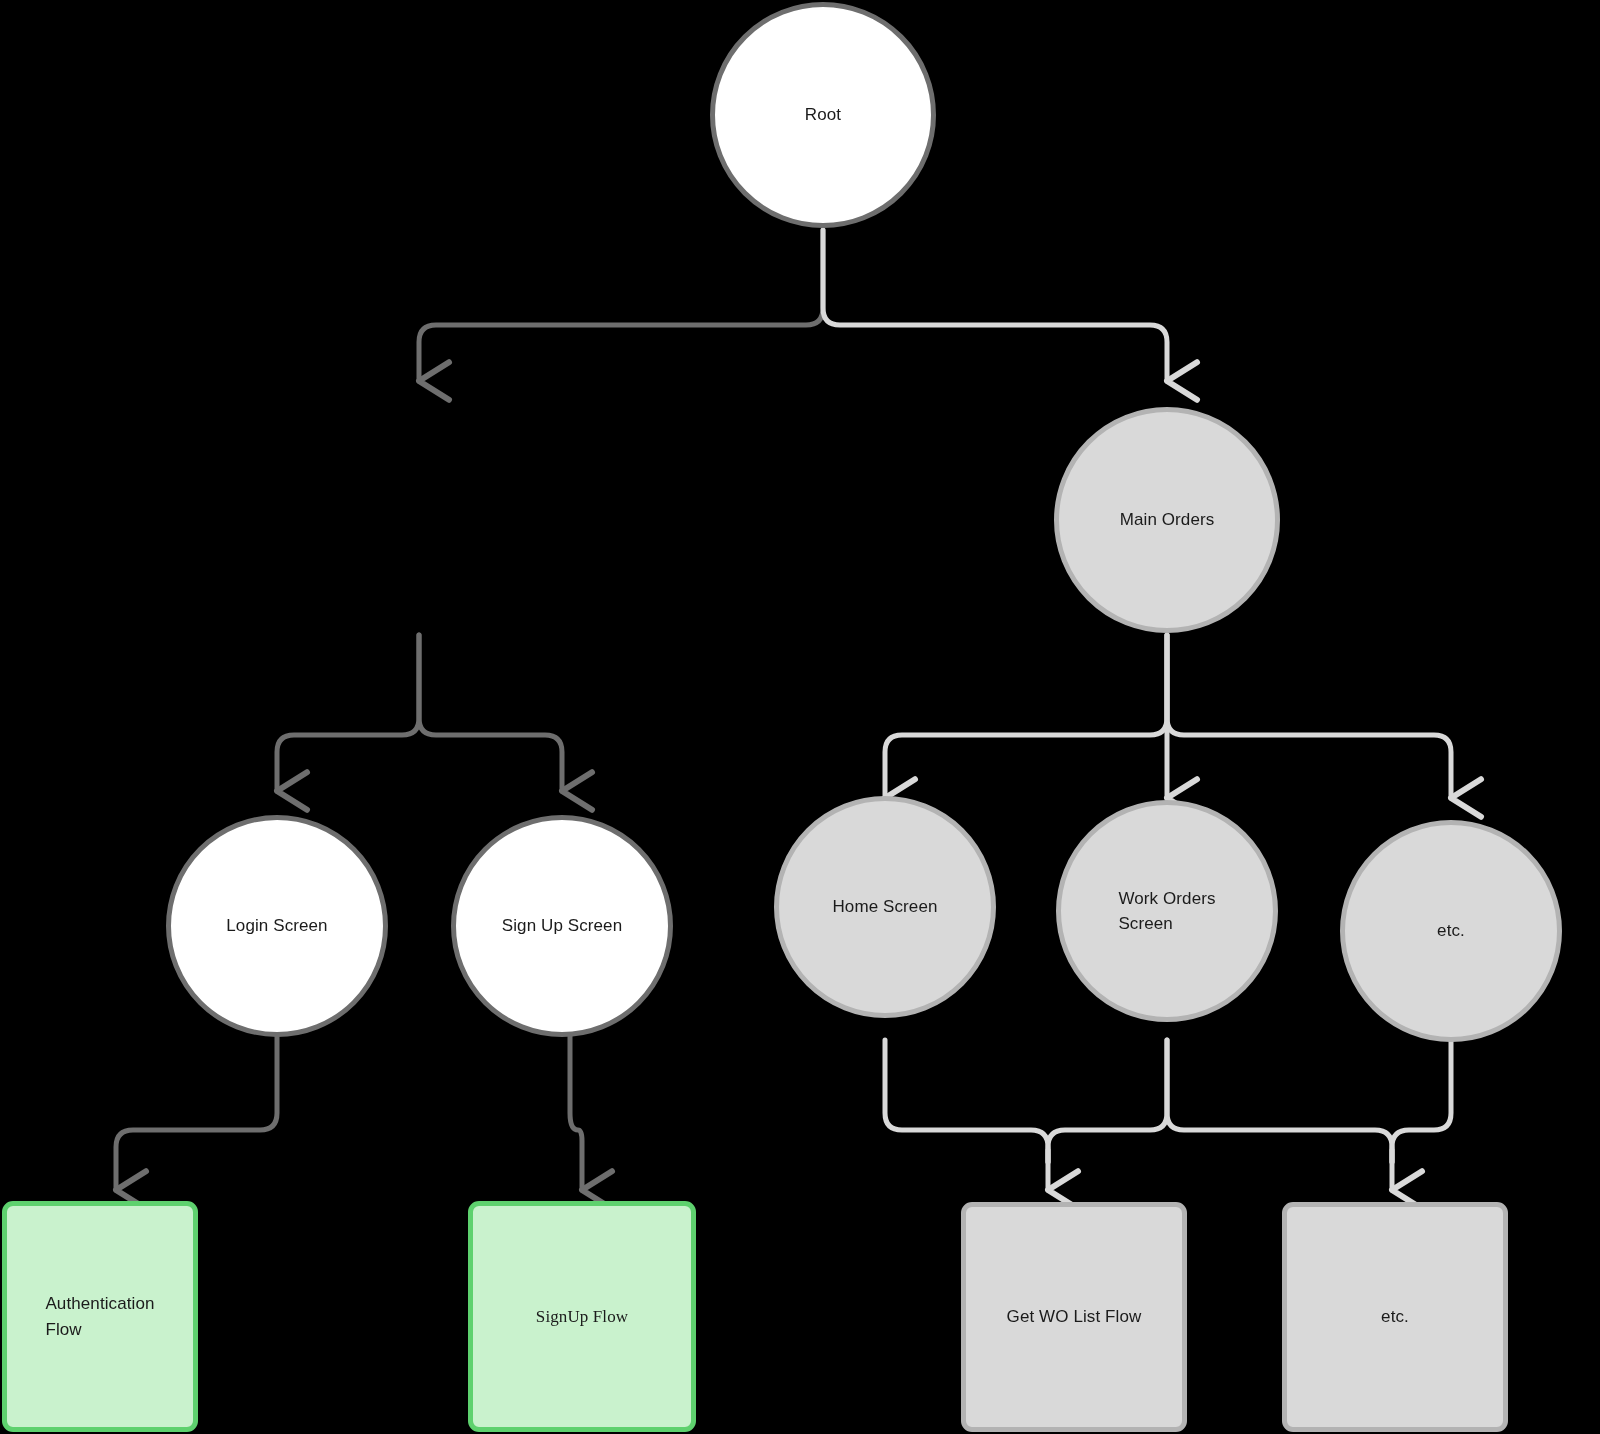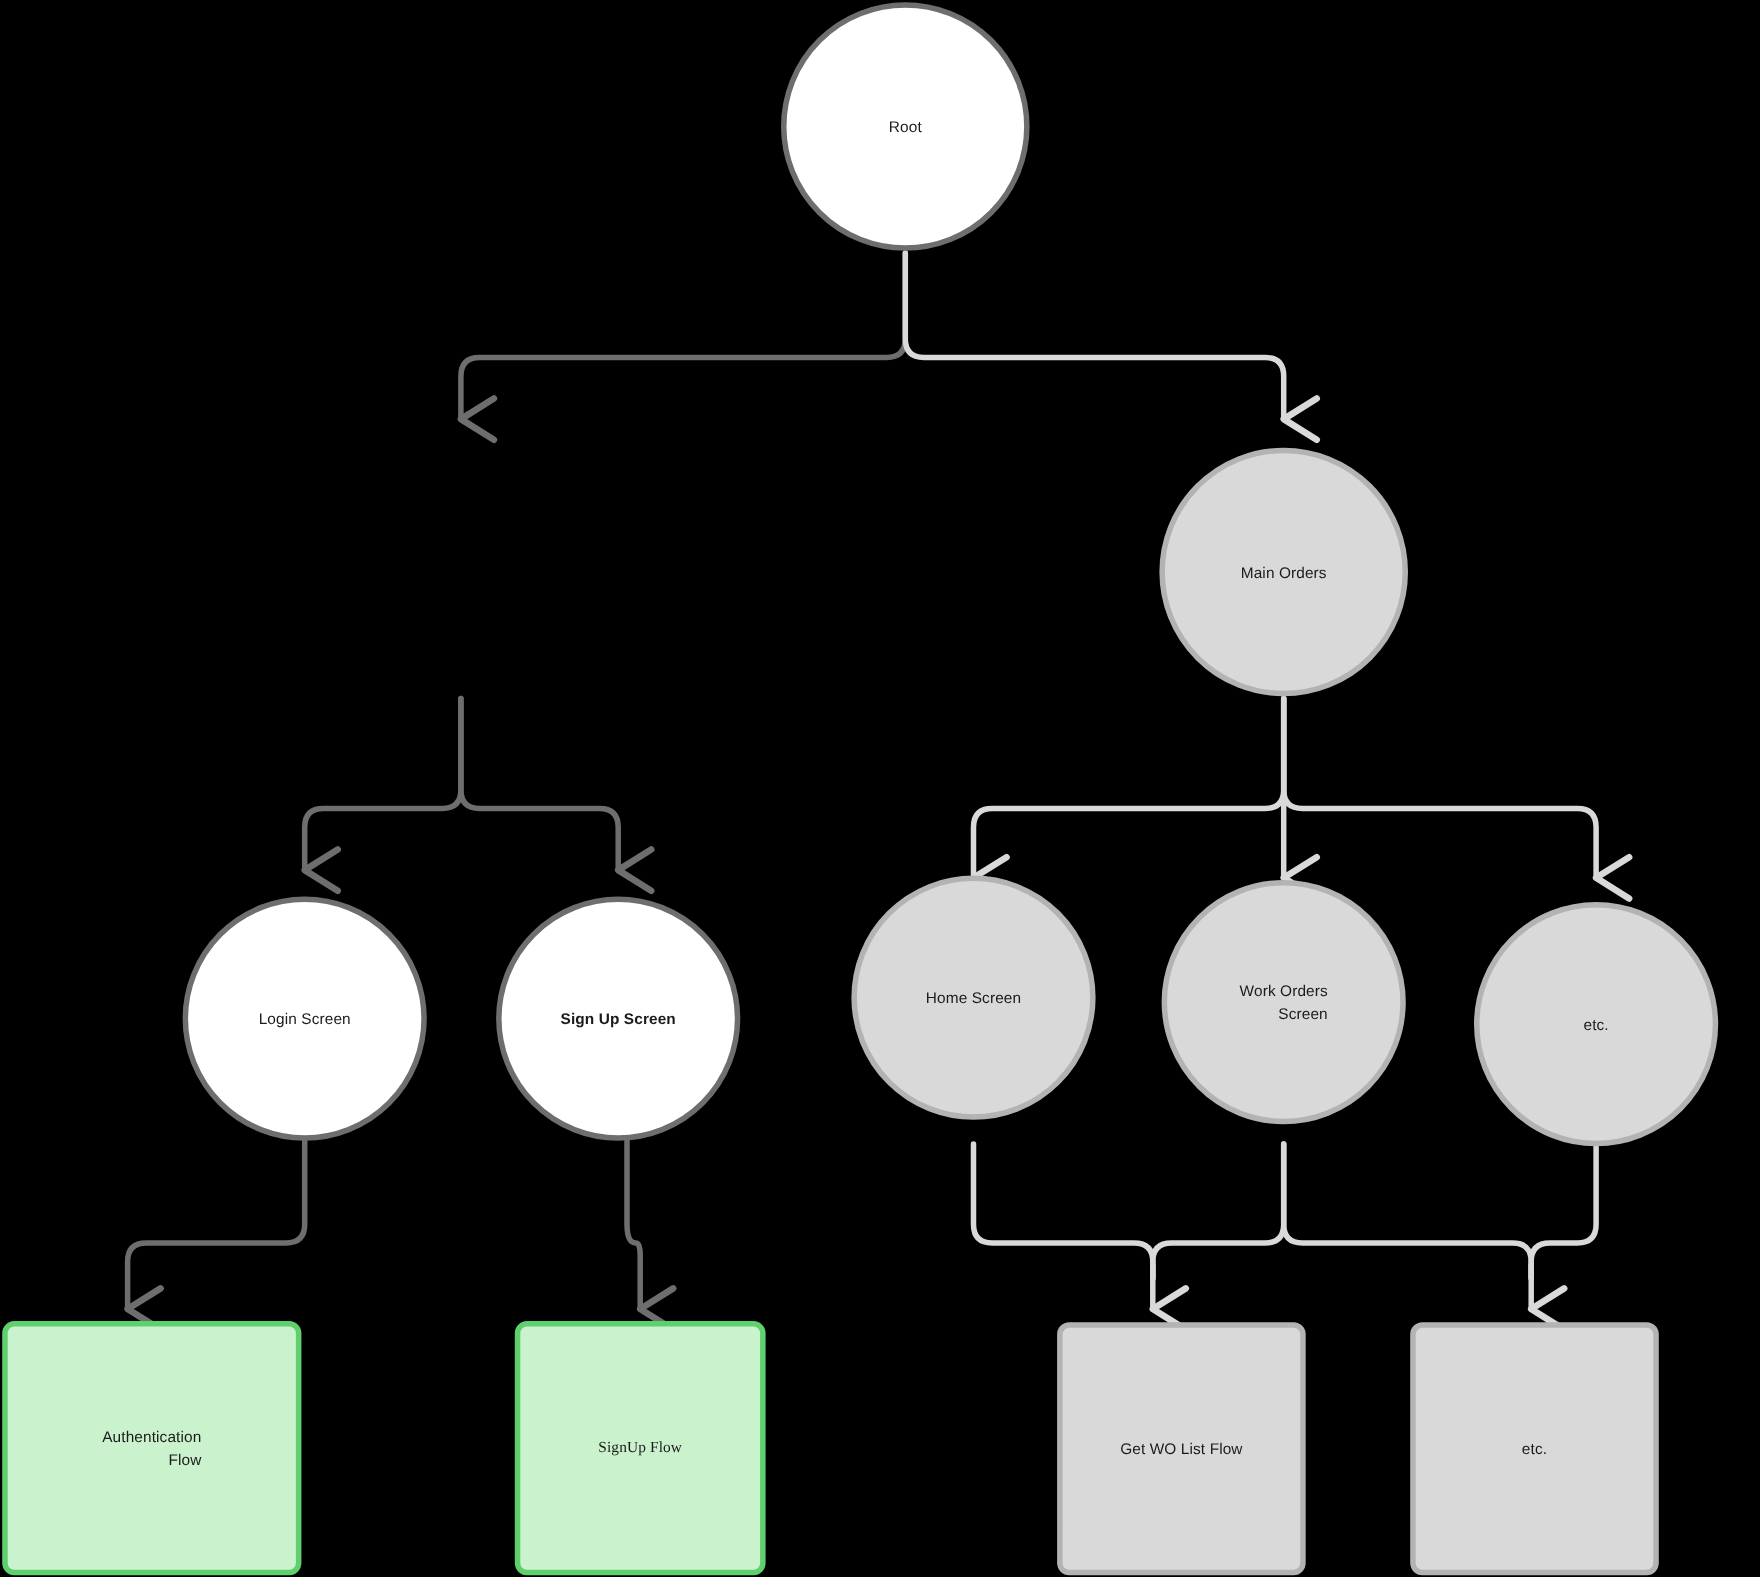--- a/index.html
+++ b/index.html
@@ -22,23 +22,23 @@
     width: 1600px;
     height: 1434px;
     pointer-events: none;
   }
   .node {
     position: absolute;
     box-sizing: border-box;
     display: flex;
     align-items: center;
     justify-content: center;
-    text-align: right;
+    text-align: left;
     color: #1b1b1b;
-    font-size: 14px;
+    font-size: 17px;
     line-height: 1.5;
     letter-spacing: 0.1px;
   }
   .node.circle {
     border-radius: 50%;
   }
   .node.box {
     border-radius: 11px;
   }
   .node-white {
@@ -115,38 +115,38 @@
 
 
   <div class="node circle node-gray" style="left:1054px; top:407px; width:226px; height:226px;">
     <span class="node-label">Main Orders</span>
   </div>
 
   <div class="node circle node-white" style="left:166px; top:815px; width:222px; height:222px;">
     <span class="node-label">Login Screen</span>
   </div>
 
-  <div class="node circle node-white" style="left:451px; top:815px; width:222px; height:222px;font-weight:bold;">
+  <div class="node circle node-white" style="left:451px; top:815px; width:222px; height:222px;">
     <span class="node-label">Sign Up Screen</span>
   </div>
 
   <div class="node circle node-gray" style="left:774px; top:796px; width:222px; height:222px;">
     <span class="node-label">Home Screen</span>
   </div>
 
   <div class="node circle node-gray" style="left:1056px; top:800px; width:222px; height:222px;">
     <span class="node-label">Work Orders
 Screen</span>
   </div>
 
   <div class="node circle node-gray" style="left:1340px; top:820px; width:222px; height:222px;">
     <span class="node-label">etc.</span>
   </div>
 
-  <div class="node box node-green" style="left:2px; top:1201px; width:272px; height:231px;">
+  <div class="node box node-green" style="left:2px; top:1201px; width:196px; height:231px;">
     <span class="node-label">Authentication
 Flow</span>
   </div>
 
   <div class="node box node-green" style="left:468px; top:1201px; width:228px; height:231px;font-family:Liberation Serif, serif;">
     <span class="node-label">SignUp Flow</span>
   </div>
 
   <div class="node box node-gray" style="left:936px; top:1202px; width:226px; height:230px;margin-left:25px;">
     <span class="node-label">Get WO List Flow</span>

